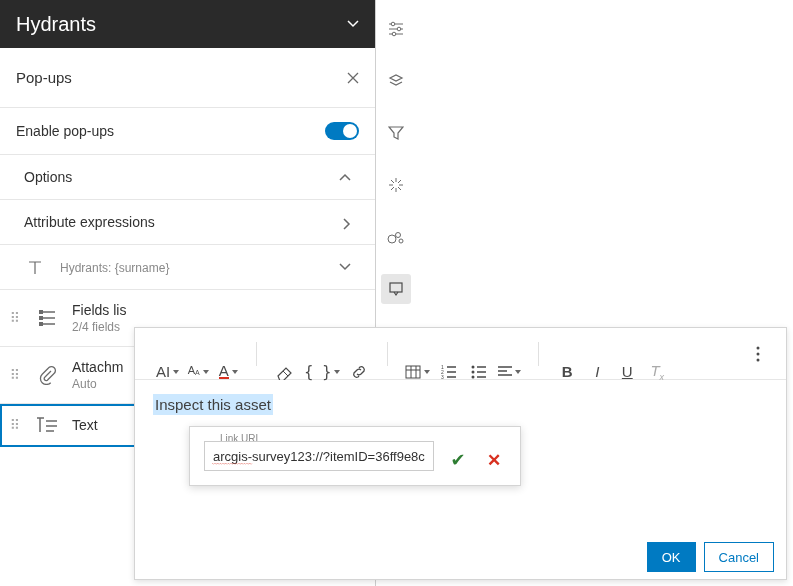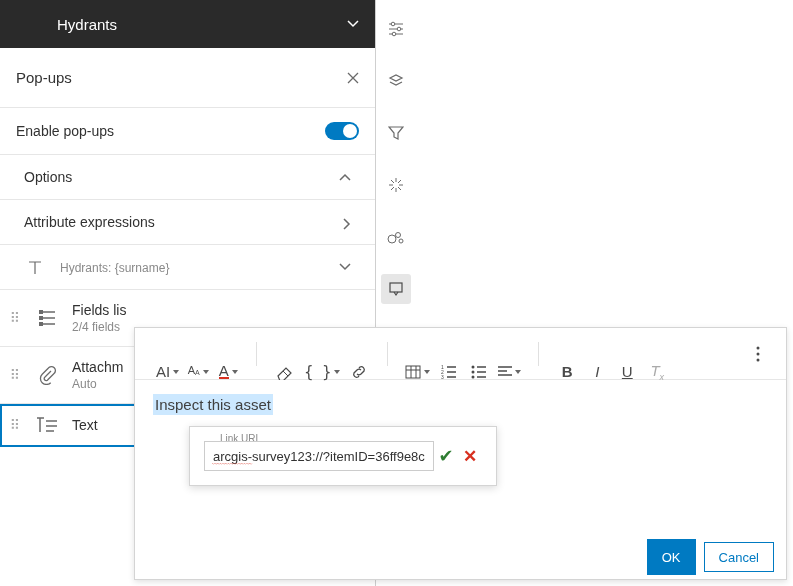--- a/index.html
+++ b/index.html
@@ -1,20 +1,20 @@
 <!DOCTYPE html>
 <html><head>
 <meta charset="utf-8">
 <style>
 * { box-sizing: border-box; margin: 0; padding: 0; font-family: "Segoe UI", Arial, sans-serif; }
 body { width: 793px; height: 586px; background: #fff; position: relative; overflow: hidden; }
 
 .sidebar { width: 375px; height: 586px; background: #fff; float: left; }
 .layer-header { background: #2a2a2a; color: #fff; height: 48px; display: flex; align-items: center; padding: 0 16px; justify-content: space-between; }
-.layer-header span { font-size: 15px; margin-left: 41px; }
+.layer-header span { font-size: 20px; }
 .chev-down { color: #fff; }
 
 .panel-header { height: 60px; display: flex; align-items: center; justify-content: space-between; padding: 0 16px; border-bottom: 1px solid #e6e6e6; }
 .panel-header span { font-size: 15px; color: #323232; }
 
 .toggle-row { display: flex; align-items: center; justify-content: space-between; padding: 14px 16px; border-bottom: 1px solid #e6e6e6; }
 .toggle-row span { font-size: 14px; color: #323232; }
 .toggle { width: 34px; height: 18px; background: #007ac2; border-radius: 9px; position: relative; }
 .toggle::after { content:""; position:absolute; right:2px; top:2px; width:14px; height:14px; background:#fff; border-radius:50%; }
 
@@ -40,30 +40,30 @@
 .editor { position:absolute; left:134px; top:327px; width:653px; height:253px; background:#fff; border:1px solid #d4d4d4; box-shadow: 0 2px 6px rgba(0,0,0,0.12); z-index:10; }
 .toolbar { height:52px; border-bottom:1px solid #e6e6e6; display:flex; align-items:center; padding: 0 14px; gap:4px; }
 .tgroup { display:flex; align-items:center; gap:2px; padding:0 4px;margin-top:36px; }
 .tdiv { width:1px; height:24px; background:#e0e0e0; margin: 0 6px; }
 .tbtn { min-width:28px; height:30px; display:flex; align-items:center; justify-content:center; color:#4a4a4a; cursor:pointer; font-size:15px; border-radius:3px; padding:0 3px; }
 .tbtn.small-caret::after { content:""; margin-left:3px; border-left:3px solid transparent; border-right:3px solid transparent; border-top:4px solid #666; }
 
 .editor-body { padding: 16px 18px; position:relative; height: calc(100% - 52px - 44px); }
 .sel-text { background:#cce8ff; color:#404040; font-size:15px; padding:2px 2px; }
 
-.link-popup { position:absolute; left:54px; top:46px; background:#fff; border:1px solid #d4d4d4; box-shadow:0 2px 8px rgba(0,0,0,0.15); padding:14px; display:flex; align-items:center; }
+.link-popup { position:absolute; left:54px; top:46px; background:#fff; border:1px solid #d4d4d4; box-shadow:0 2px 8px rgba(0,0,0,0.15); padding:14px; display:flex; align-items:flex-end; gap:12px; }
 .link-field { border:1px solid #ccc; height:30px; width:230px; font-size:13px; padding:0 8px; color:#323232; position:relative; }
 .link-label { position:absolute; top:-8px; left:12px; background:#fff; padding:0 4px; font-size:10px; color:#888; }
 .link-wrap { position:relative; }
 .check { color:#2e7d32; font-size:18px; cursor:pointer; width:24px; text-align:center; }
 .xred { color:#d83020; font-size:17px; cursor:pointer; width:24px; text-align:center; font-weight:bold; }
 .squig { position:absolute; left:8px; bottom:3px; font-size:9px; letter-spacing:-1px; color:#d83020; }
 
 .dialog-footer { position:absolute; bottom:0; left:0; right:0; height:44px; display:flex; justify-content:flex-end; align-items:center; padding: 0 12px; gap:8px; }
-.btn-primary { background:#007ac2; color:#fff; border:1px solid #007ac2; height:36px; padding:0 14px; font-size:13px; cursor:pointer; }
+.btn-primary { background:#007ac2; color:#fff; border:1px solid #007ac2; height:30px; padding:0 14px; font-size:13px; cursor:pointer; }
 .btn-secondary { background:#fff; color:#007ac2; border:1px solid #007ac2; height:30px; padding:0 14px; font-size:13px; cursor:pointer; }
 
 svg { display:block; }
 </style>
 </head>
 <body>
 
 <div class="sidebar">
   <div class="layer-header">
     <span>Hydrants</span>

